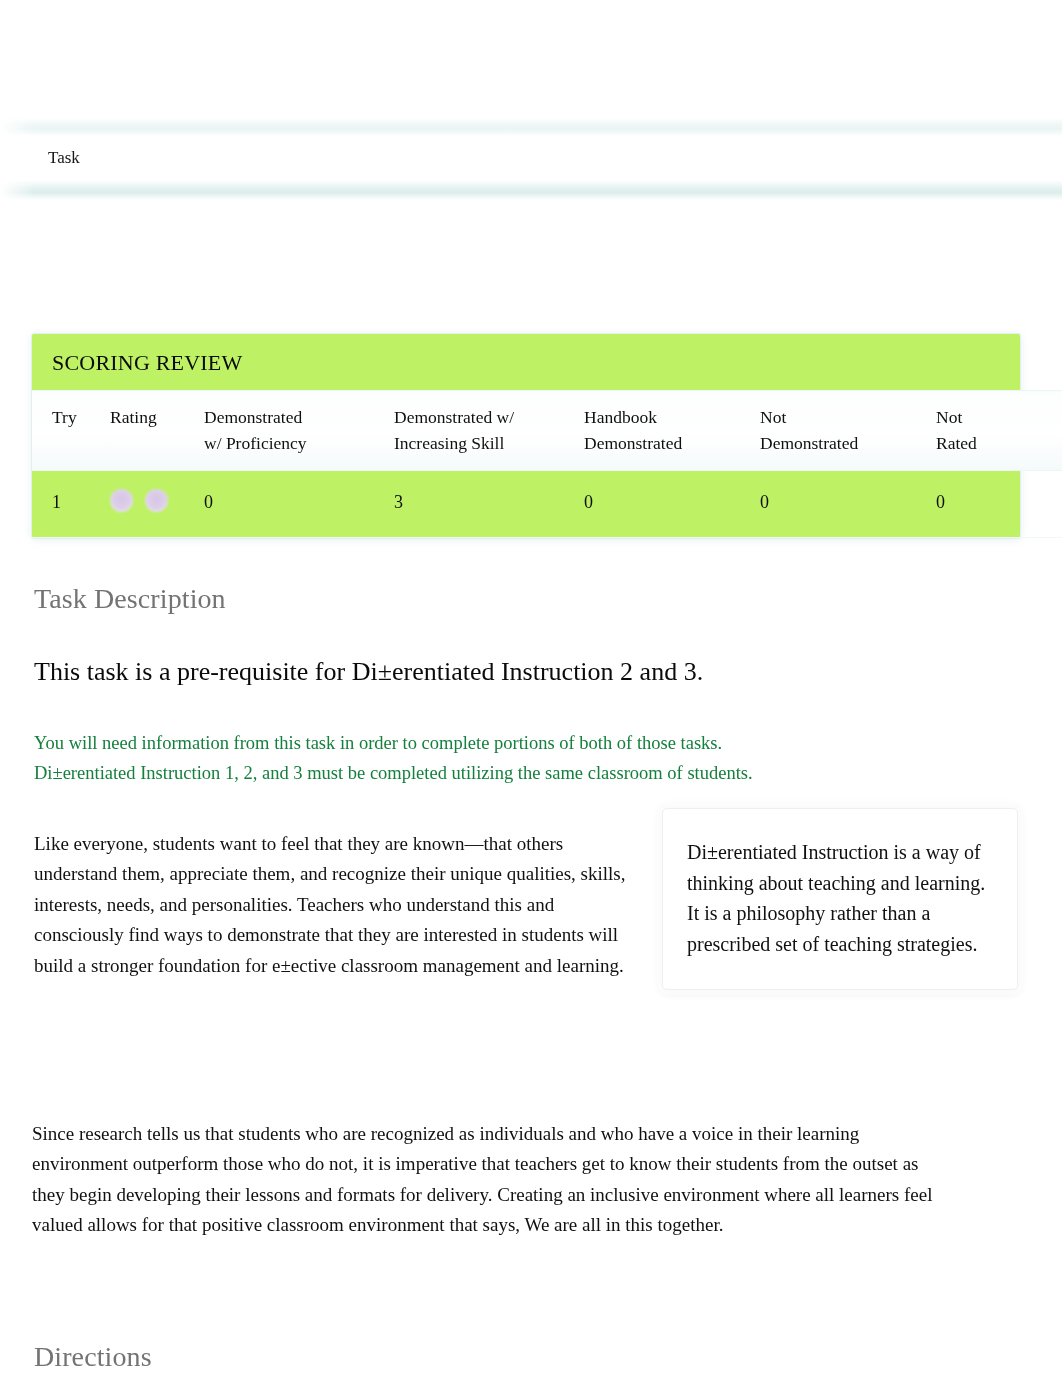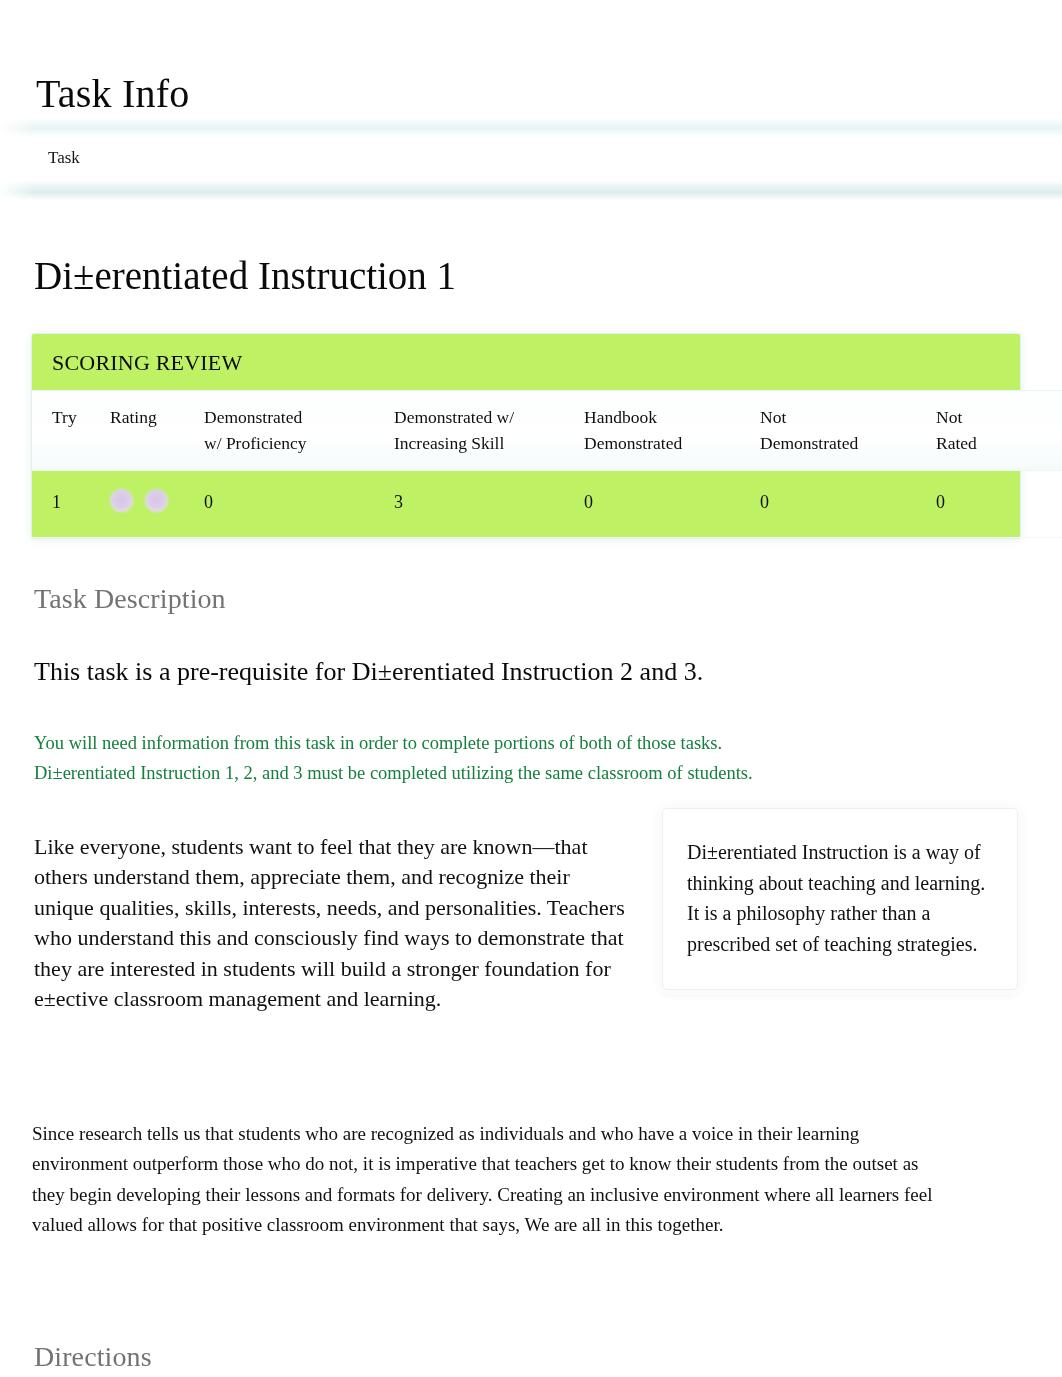--- a/index.html
+++ b/index.html
@@ -205,21 +205,21 @@
     position: absolute;
     left: 34px;
     top: 810px;
     width: 986px;
   }
   .col-text {
     position: absolute;
     left: 0;
     top: 0;
     width: 596px;
-    font-size: 22px;
+    font-size: 19px;
     line-height: 30.4px;
     color: #111111;
   }
 
   .callout {
     position: absolute;
     left: 628px;
     top: -2px;
     width: 356px;
     box-sizing: border-box;
@@ -256,28 +256,26 @@
     color: #111111;
   }
 
   .nowrap { white-space: nowrap; }
 </style>
 </head>
 <body>
 
 <div class="page">
 
-  <h1 class="page-title">Task Info</h1>
 
   <div class="band band-top"></div>
   <div class="breadcrumb">Task</div>
   <div class="band band-bottom"></div>
   <div class="band-fade-l"></div>
 
-  <h2 class="doc-title">Di±erentiated Instruction 1</h2>
 
   <div class="score-card">
     <div class="score-caption">SCORING REVIEW</div>
     <table class="score-table">
       <thead>
         <tr>
           <th class="c-try">
             <span>Try</span>
           </th>
           <th class="c-rating">

